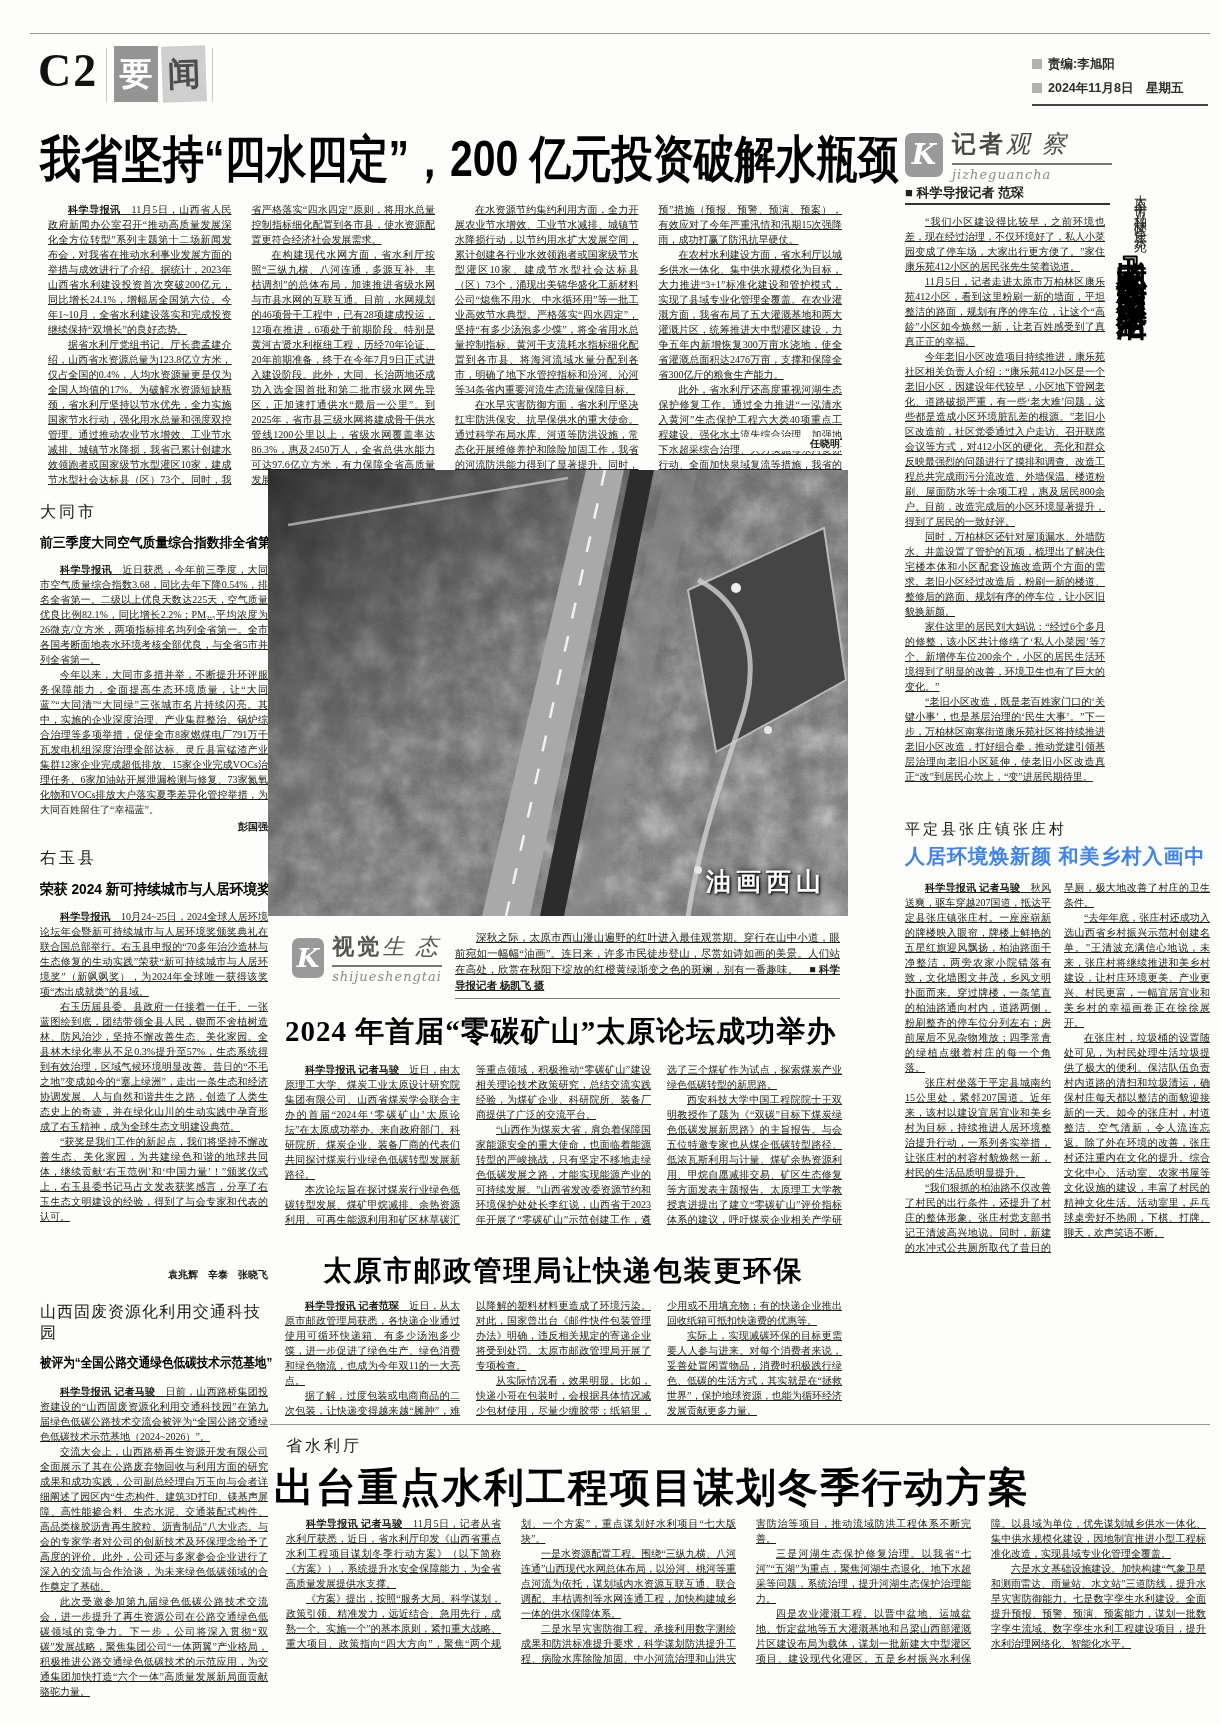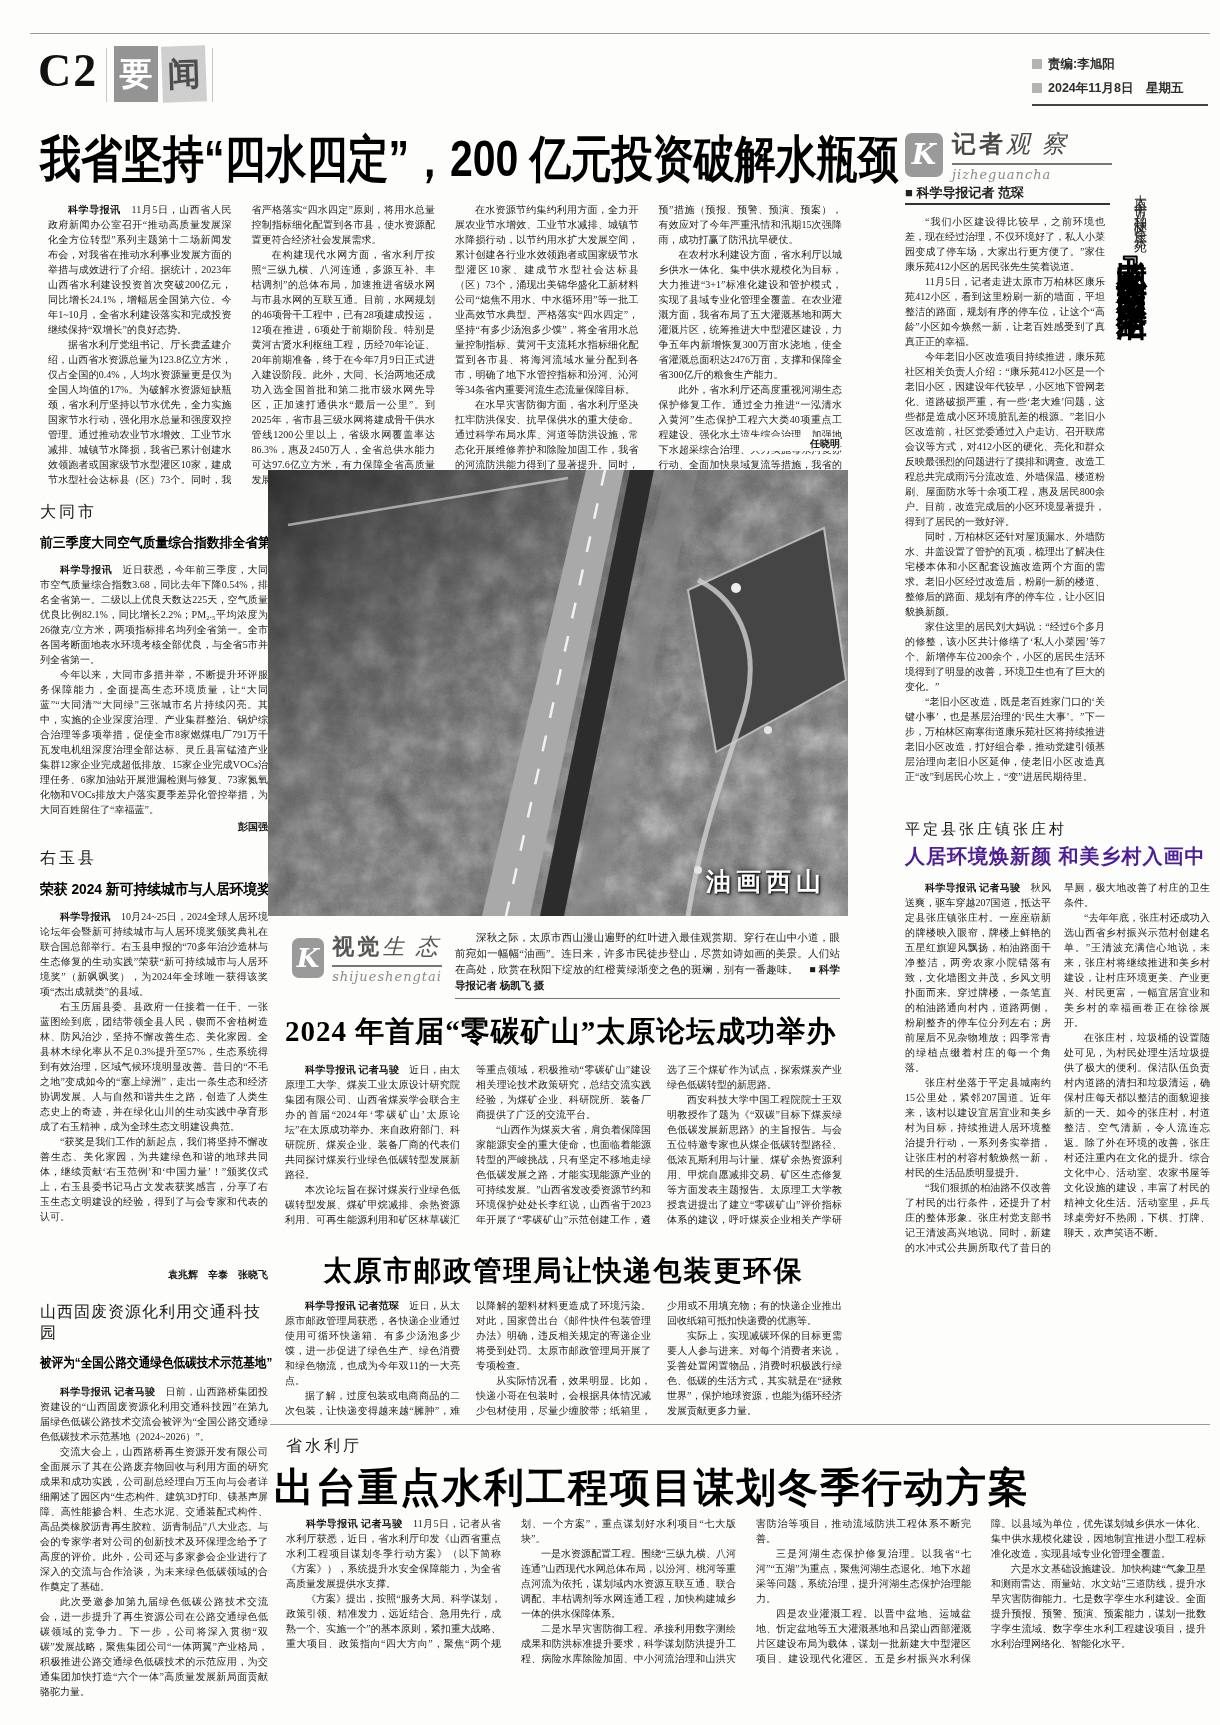--- a/index.html
+++ b/index.html
@@ -23,25 +23,25 @@
   .meta-row { font-size:12.5px; font-weight:bold; color:#2c2c2c; font-family:"Liberation Sans","DejaVu Sans",sans-serif; margin-bottom:7px; white-space:nowrap;}
   .sq { display:inline-block; width:10px; height:10px; background:#b3b3b3; margin-right:6px; vertical-align:-1px; }
   
   .h-main { font-family:"Liberation Sans","DejaVu Sans",sans-serif; font-weight:900; font-size:50px;
             white-space:nowrap; transform:scaleX(.82); transform-origin:left top; letter-spacing:0px; color:#000;}
   .kicker { font-family:"Liberation Sans","DejaVu Sans",sans-serif; font-size:16px; letter-spacing:3px; color:#1a1a1a; }
   .h-side { font-family:"Liberation Sans","DejaVu Sans",sans-serif; font-weight:900; font-size:13.5px;
             transform:scaleX(.95); transform-origin:left top; white-space:nowrap; color:#000;}
   .h-center-serif { font-family:"Liberation Serif","DejaVu Serif",serif; font-weight:bold; font-size:29px; text-align:left; letter-spacing:1px; color:#000;}
   .h-center-sans { font-family:"Liberation Sans","DejaVu Sans",sans-serif; font-weight:900; font-size:28px; text-align:center; letter-spacing:2px; color:#000;}
-  .h-right { font-family:"Liberation Sans","DejaVu Sans",sans-serif; font-weight:900; font-size:20px; letter-spacing:1px; color:#4c1d95;}
+  .h-right { font-family:"Liberation Sans","DejaVu Sans",sans-serif; font-weight:900; font-size:20px; letter-spacing:1px; color:#3b82f6;}
   .h-bottom { font-family:"Liberation Sans","DejaVu Sans",sans-serif; font-weight:900; font-size:40px; letter-spacing:2px; white-space:nowrap; color:#000;}
   
   .bodytxt { font-size:10px; line-height:15px; text-align:justify; color:#1c1c1c; overflow:hidden; }
-  .bodytxt p { text-indent:2em; margin:0; }
+  .bodytxt p { text-indent:2em; margin:0;text-decoration:underline; }
   .bodytxt .lead-tag { font-weight:bold; }
   .cols2 { column-count:2; column-gap:13px; }
   .cols3 { column-count:3; column-gap:16px; }
   .cols4 { column-count:4; column-gap:20px; }
   .byline { font-weight:bold; text-align:right; font-size:10px; background:#fdfdfb; padding-left:8px; }
   
   .klogo { background:#9a9a9a; color:#fff; border-radius:7px; text-align:center;
            font-family:"DejaVu Serif","Liberation Serif",serif; font-weight:bold; font-style:italic; }
   .brand-zh { font-size:22px; font-weight:bold; color:#555; letter-spacing:3px; }
   .brand-zh .script { font-style:italic; font-weight:normal; }

